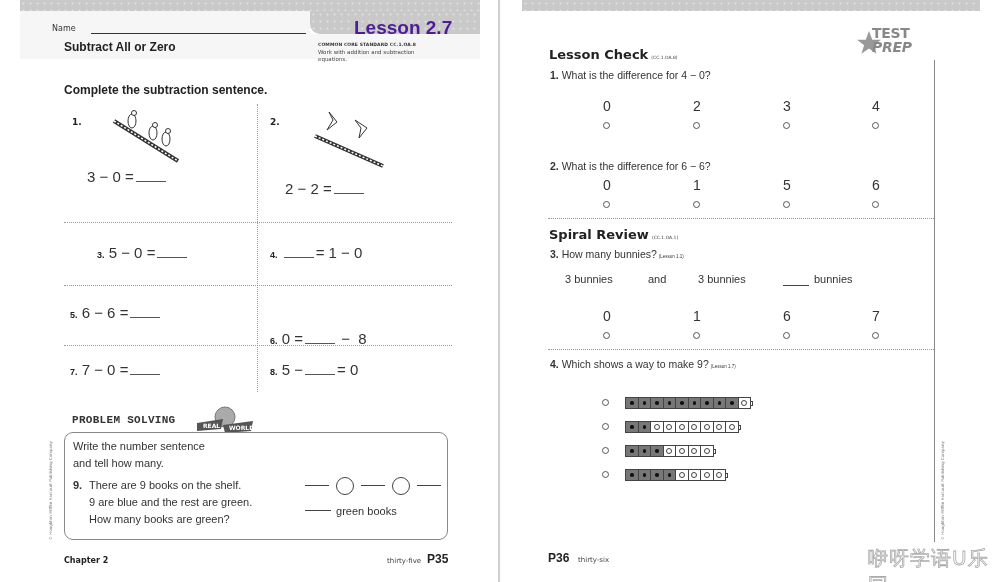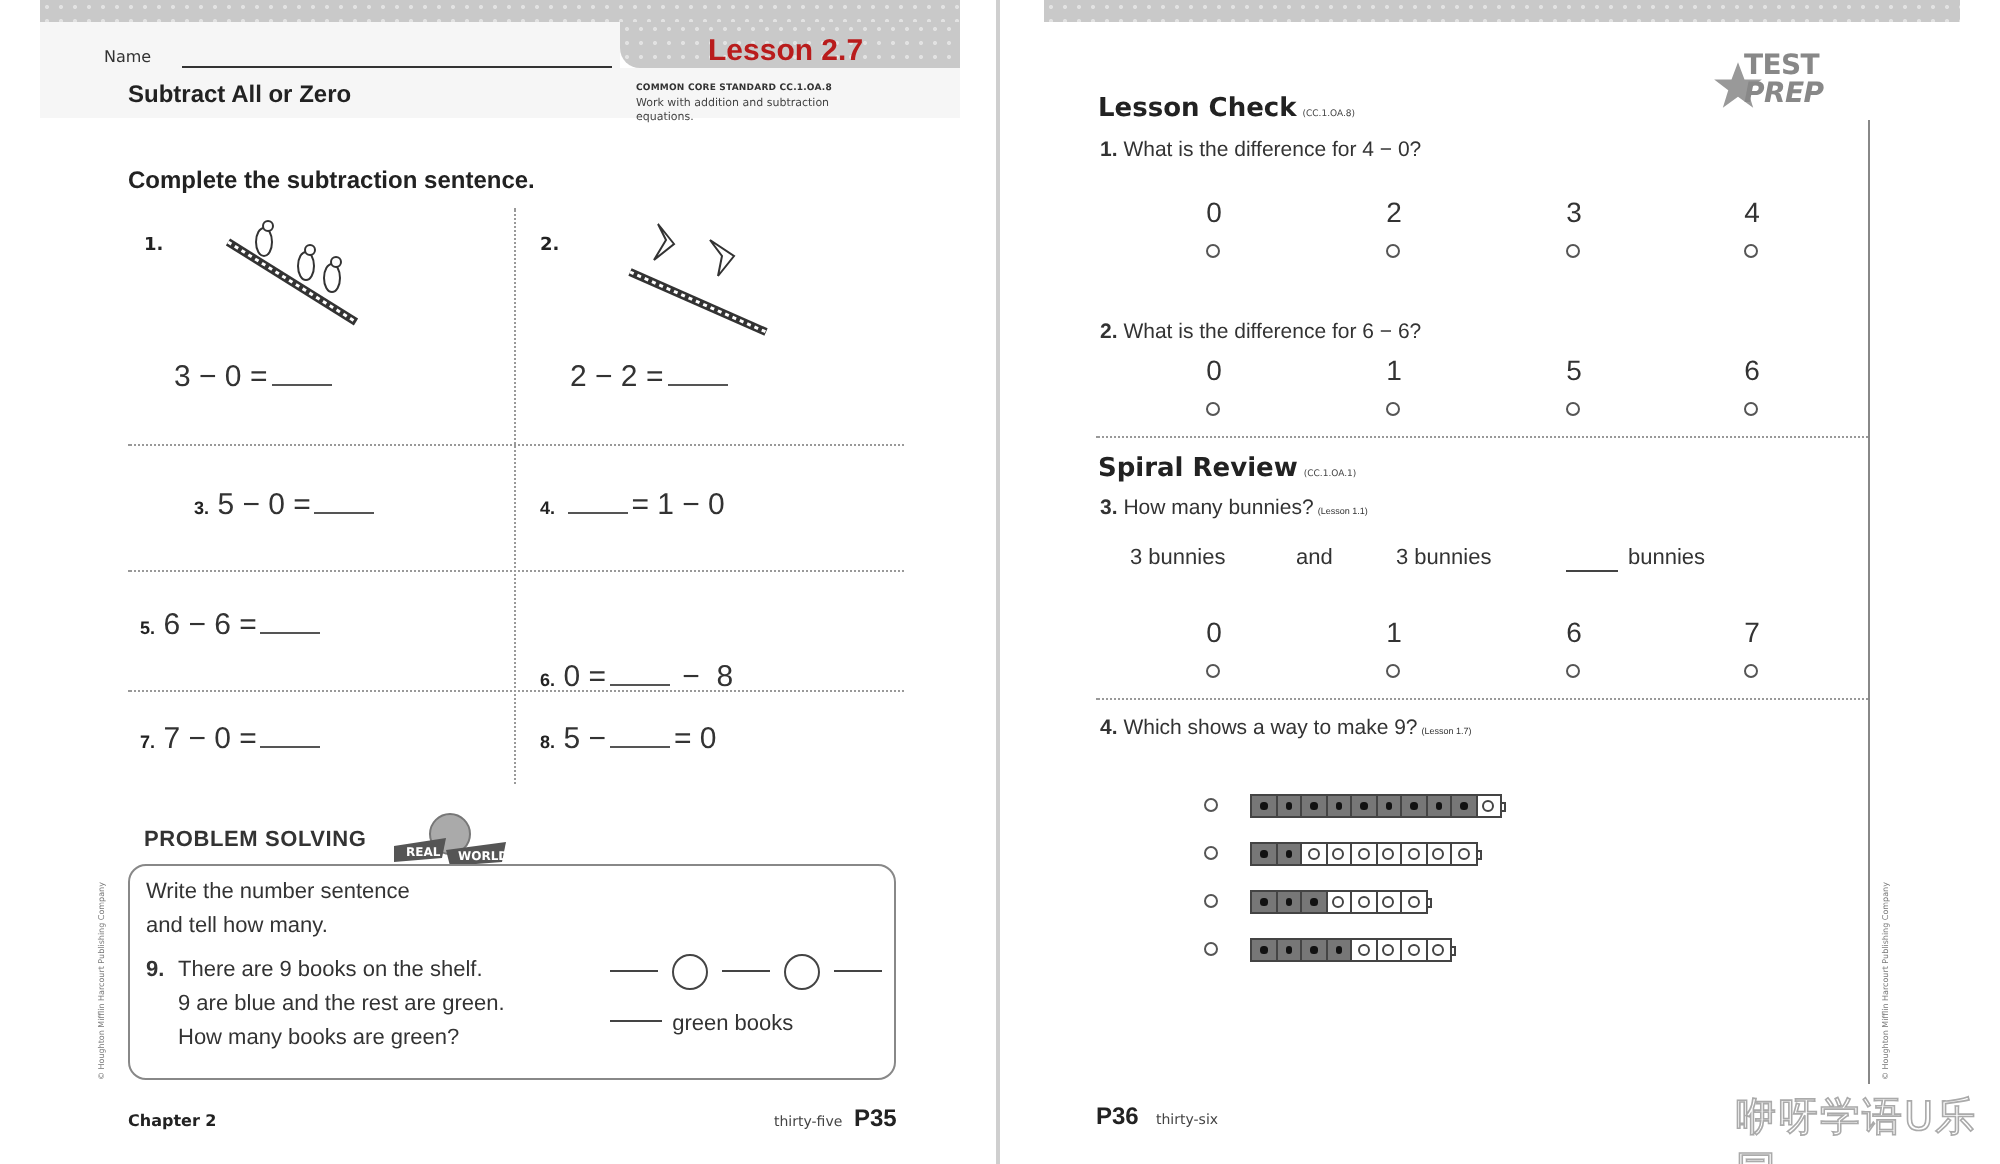--- a/index.html
+++ b/index.html
@@ -19,39 +19,39 @@
   .gutter { left: 498px; top: 0; width: 2px; height: 582px; background: #cfcfcf; }
 
   
   .lp-band-top { left: 20px; top: 0; width: 460px; height: 11px; }
   .lp-band-lesson { left: 310px; top: 11px; width: 170px; height: 23px; border-bottom-left-radius: 10px; }
   .lp-header-shade { left: 20px; top: 11px; width: 290px; height: 48px; background: #f6f6f6; }
   .lp-header-shade2 { left: 310px; top: 34px; width: 170px; height: 25px; background: #f6f6f6; }
 
   .name-label { left: 52px; top: 24px; font-size: 8px; color: #333; }
   .name-line { left: 91px; top: 33px; width: 215px; height: 1px; background: #333; }
-  .lesson-title { left: 354px; top: 17px; font-size: 15px; font-weight: bold; color: #b91c1c; font-family: "Liberation Sans", sans-serif; }
+  .lesson-title { left: 354px; top: 17px; font-size: 19px; font-weight: bold; color: #4c1d95; font-family: "Liberation Sans", sans-serif; }
   .page-title { left: 64px; top: 40px; font-size: 12px; font-weight: bold; color: #222; font-family: "Liberation Sans", sans-serif; }
   .ccss-label { left: 318px; top: 42px; font-size: 4.5px; font-weight: bold; color: #333; letter-spacing: 0.1px; }
   .ccss-desc { left: 318px; top: 49px; width: 110px; font-size: 5.5px; line-height: 7px; color: #444; }
 
   .instr { left: 64px; top: 83px; font-size: 12px; font-weight: bold; color: #222; font-family: "Liberation Sans", sans-serif; }
 
   .grid-vline { left: 257px; top: 104px; width: 0; height: 288px; border-left: 1px dotted #999; }
   .grid-hline { left: 64px; width: 388px; height: 0; border-top: 1px dotted #999; }
 
   .q-num { font-size: 9px; font-weight: bold; color: #222; }
   .eq { font-size: 15px; color: #333; font-family: "Liberation Sans", sans-serif; white-space: pre; }
   .blank { display: inline-block; width: 28px; border-bottom: 1px solid #555; height: 1px; vertical-align: baseline; margin: 0 2px; }
   .eq .blank { width: 30px; }
 
   .bird-pic { width: 80px; height: 60px; }
 
   
-  .ps-title { left: 72px; top: 414px; font-size: 11px; font-weight: bold; color: #333; font-family: Liberation Sans, sans-serif; letter-spacing: 0.3px; }
+  .ps-title { left: 72px; top: 414px; font-size: 11px; font-weight: bold; color: #333; font-family: Liberation Mono, monospace; letter-spacing: 0.3px; }
   .rw-badge { left: 195px; top: 405px; width: 60px; height: 30px; }
   .ps-box { left: 64px; top: 432px; width: 384px; height: 108px; border: 1.5px solid #888; border-radius: 9px; }
   .ps-text { font-size: 11px; color: #333; font-family: "Liberation Sans", sans-serif; }
   .ps-circle { display: inline-block; width: 18px; height: 18px; border: 1.3px solid #444; border-radius: 50%; vertical-align: middle; margin: 0 2px; }
   .ps-blank { display: inline-block; width: 24px; border-bottom: 1px solid #444; vertical-align: middle; }
 
   .copyright { font-size: 4px; color: #777; transform-origin: left top; white-space: nowrap; }
 
   .footer-l { left: 64px; top: 556px; font-size: 8px; font-weight: bold; color: #222; }
   .footer-r-words { left: 387px; top: 557px; font-size: 7px; color: #444; }
@@ -119,21 +119,21 @@
 <svg class="abs bird-pic" style="left:108px; top:105px;" viewBox="0 0 80 60">
   <path d="M6 16 L70 56" stroke="#333" stroke-width="4" fill="none"></path>
   <path d="M6 16 L70 56" stroke="#fff" stroke-width="1.5" stroke-dasharray="2 2" fill="none"></path>
   <ellipse cx="24" cy="16" rx="4" ry="7" fill="#fff" stroke="#333"></ellipse>
   <circle cx="26" cy="8" r="2.5" fill="#fff" stroke="#333"></circle>
   <ellipse cx="45" cy="28" rx="4" ry="7" fill="#fff" stroke="#333"></ellipse>
   <circle cx="47" cy="20" r="2.5" fill="#fff" stroke="#333"></circle>
   <ellipse cx="58" cy="34" rx="4" ry="7" fill="#fff" stroke="#333"></ellipse>
   <circle cx="60" cy="26" r="2.5" fill="#fff" stroke="#333"></circle>
 </svg>
-<div class="abs eq" style="left:87px; top:180px;"><span>3 − 0 =</span><span class="blank"></span></div>
+<div class="abs eq" style="left:87px; top:168px;"><span>3 − 0 =</span><span class="blank"></span></div>
 
 <div class="abs" style="left:270px; top:110px;">
   <span class="q-num">2.</span>
 </div>
 <svg class="abs bird-pic" style="left:305px; top:108px;" viewBox="0 0 80 60">
   <path d="M10 28 L78 58" stroke="#333" stroke-width="4" fill="none"></path>
   <path d="M10 28 L78 58" stroke="#fff" stroke-width="1.5" stroke-dasharray="2 2" fill="none"></path>
   <path d="M24 4 L32 14 L22 22 L28 12 Z" fill="#fff" stroke="#333"></path>
   <path d="M50 12 L62 20 L54 30 L56 20 Z" fill="#fff" stroke="#333"></path>
 </svg>

